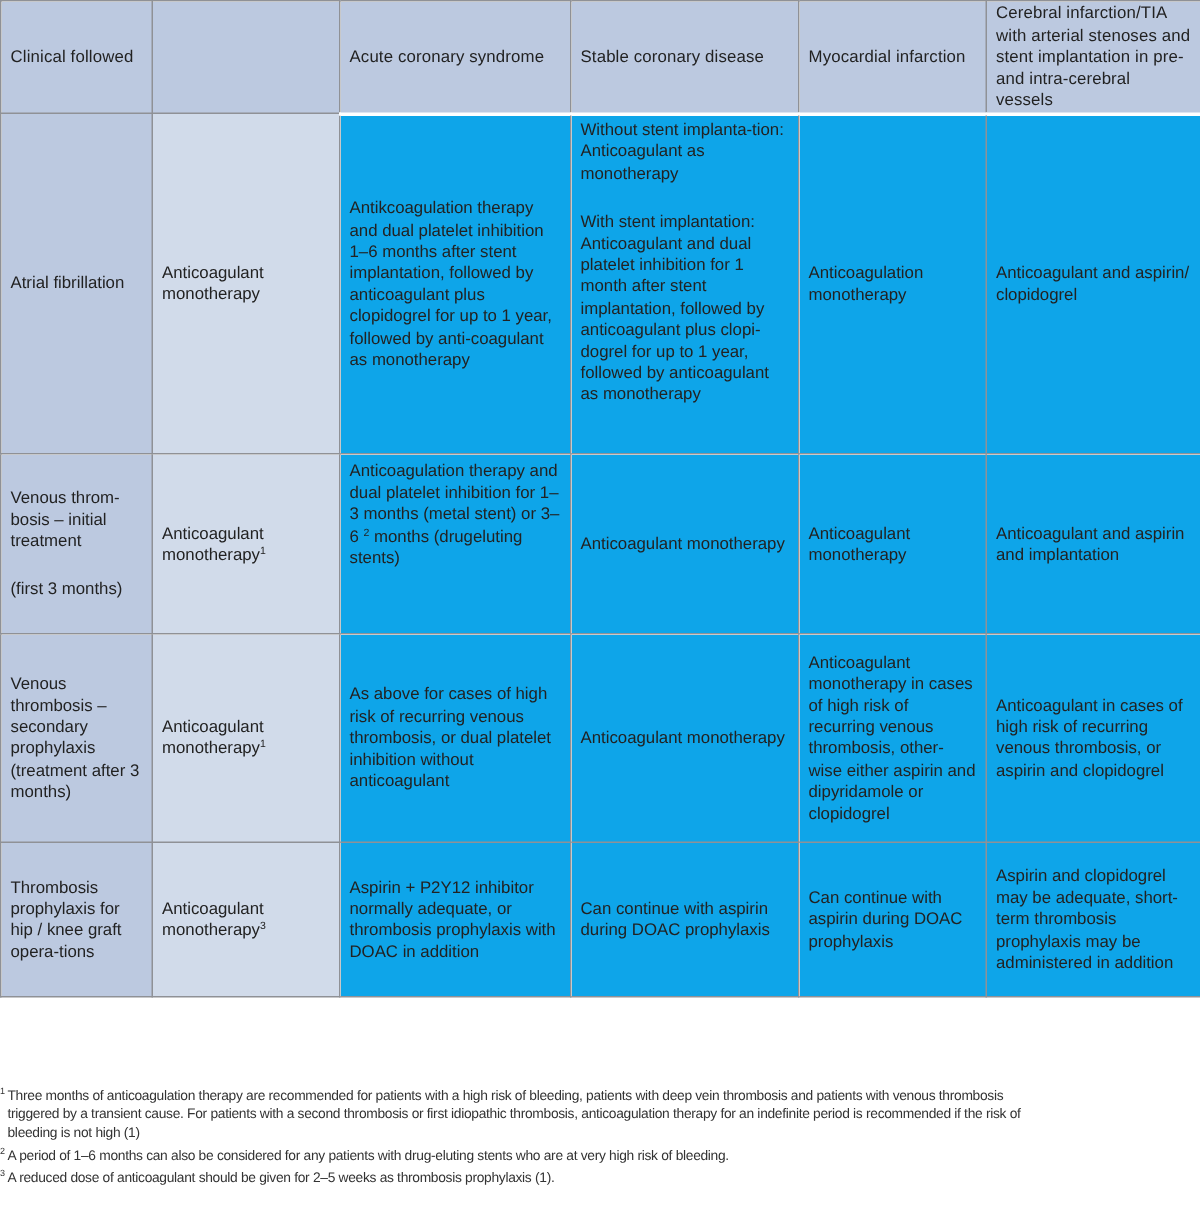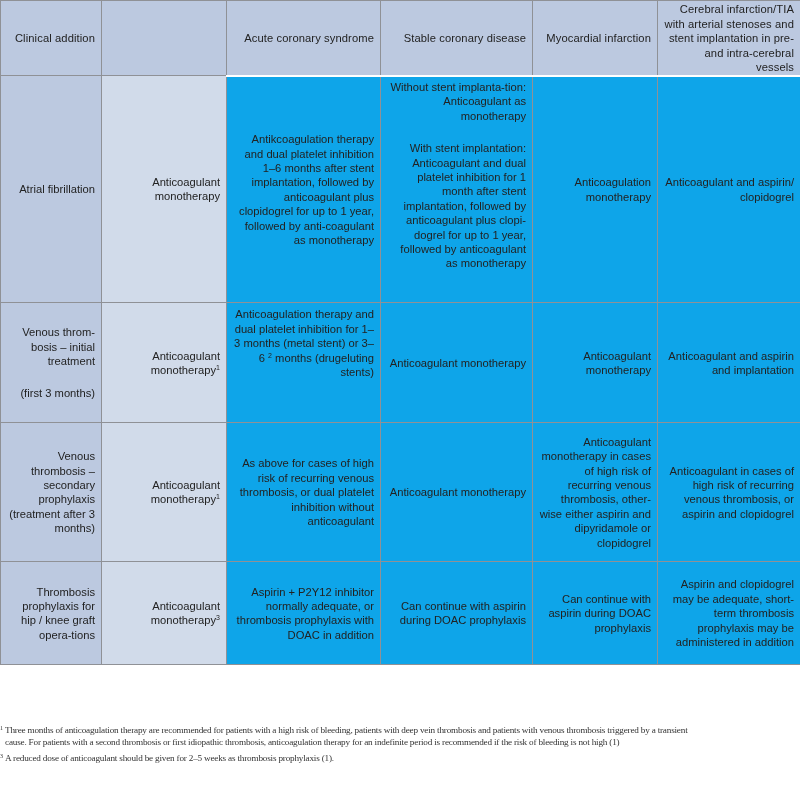--- a/index.html
+++ b/index.html
@@ -10,51 +10,50 @@
     table-layout: fixed;
     width: 800px;
   }
   table.main td {
     border: 1px solid #8f9196;
     vertical-align: middle;
     padding: 0 6px;
     font-size: 11.2px;
     line-height: 14.4px;
     overflow: hidden;
-    text-align: right;
   }
   .hdr { background: #bcc9e0; font-family: "Liberation Sans", sans-serif; font-size: 11.5px; letter-spacing: 0.1px; }
   .std { background: #d1dbea; font-family: "Liberation Sans", sans-serif; }
   .rowh { background: #bcc9e0; font-family: "Liberation Sans", sans-serif; font-size: 11.5px; }
   .col2 { background: #d1dbea; font-family: "Liberation Sans", sans-serif; font-size: 11.5px; }
   .body { background: #0ea5e9; font-family: Liberation Sans, sans-serif; font-size: 11px; line-height: 14.3px; }
   .bodytop { border-top: 2px solid #ffffff !important; }
   p { margin: 0; }
   p + p { margin-top: 18px; }
   sup { font-size: 7px; line-height: 0; vertical-align: 4px; }
-  .footnotes { position: absolute; left: 0; top: 724px; width: 800px; font-family: Liberation Serif, serif; font-size: 9.2px; line-height: 12.3px; color: #333; letter-spacing: -0.2px; }
+  .footnotes { position: absolute; left: 0; top: 724px; width: 800px; font-family: Liberation Sans, sans-serif; font-size: 9.2px; line-height: 12.3px; color: #333; letter-spacing: -0.2px; }
   .fn { position: relative; padding-left: 5px; margin-bottom: 3px; }
   .fn .mark { position: absolute; left: 0; top: -2px; font-size: 6px; }
   .fn .txt { display: block; }
 </style>
 </head>
 <body>
 
 <table class="main">
   <colgroup>
     <col style="width:101px">
     <col style="width:125px">
     <col style="width:154px">
     <col style="width:152px">
     <col style="width:125px">
     <col style="width:143px">
   </colgroup>
   <tbody>
       <tr style="height:70px">
-    <td class="hdr">Clinical addition</td>
+    <td class="hdr">Clinical followed</td>
     <td class="hdr"></td>
     <td class="hdr">Acute coronary syndrome</td>
     <td class="hdr">Stable coronary disease</td>
     <td class="hdr">Myocardial infarction</td>
     <td class="hdr" style="vertical-align:top;padding-top:1px;line-height:14.6px">Cerebral infarction/TIA with arterial stenoses and stent implantation in pre- and intra-cerebral vessels</td>
   </tr>
   <tr style="height:227px">
     <td class="rowh">Atrial fibrillation</td>
     <td class="col2">Anticoagulant monotherapy</td>
     <td class="body bodytop">Antikcoagulation therapy and dual platelet inhibition 1–6 months after stent implantation, followed by anticoagulant plus clopidogrel for up to 1 year, followed by anti-coagulant as monotherapy</td>
@@ -94,16 +93,20 @@
   </tr>
 </tbody>
   </table>
 
 <div class="footnotes">
   <div class="fn">
     <span class="mark">1</span>
     <span class="txt" style="width:690px">Three months of anticoagulation therapy are recommended for patients with a high risk of bleeding, patients with deep vein thrombosis and patients with venous thrombosis triggered by a transient cause. For patients with a second thrombosis or first idiopathic thrombosis, anticoagulation therapy for an indefinite period is recommended if the risk of bleeding is not high (1)</span>
   </div>
   <div class="fn">
+    <span class="mark">2</span>
+    <span class="txt">A period of 1–6 months can also be considered for any patients with drug-eluting stents who are at very high risk of bleeding.</span>
+  </div>
+  <div class="fn">
     <span class="mark">3</span>
     <span class="txt">A reduced dose of anticoagulant should be given for 2–5 weeks as thrombosis prophylaxis (1).</span>
   </div>
 </div>
 
 </body></html>

